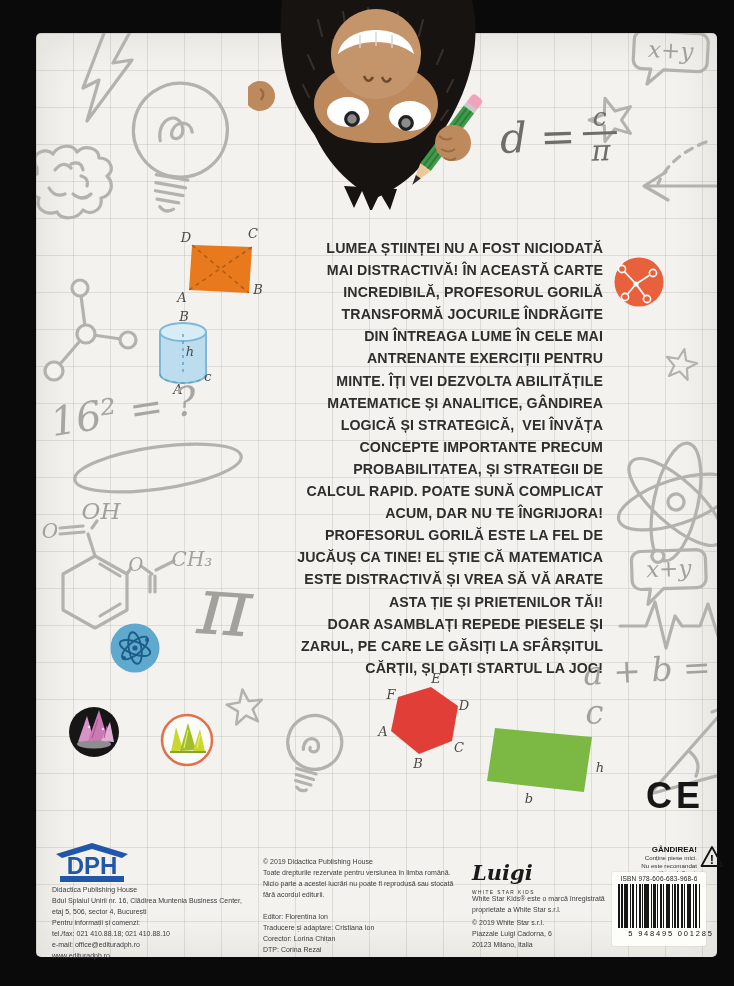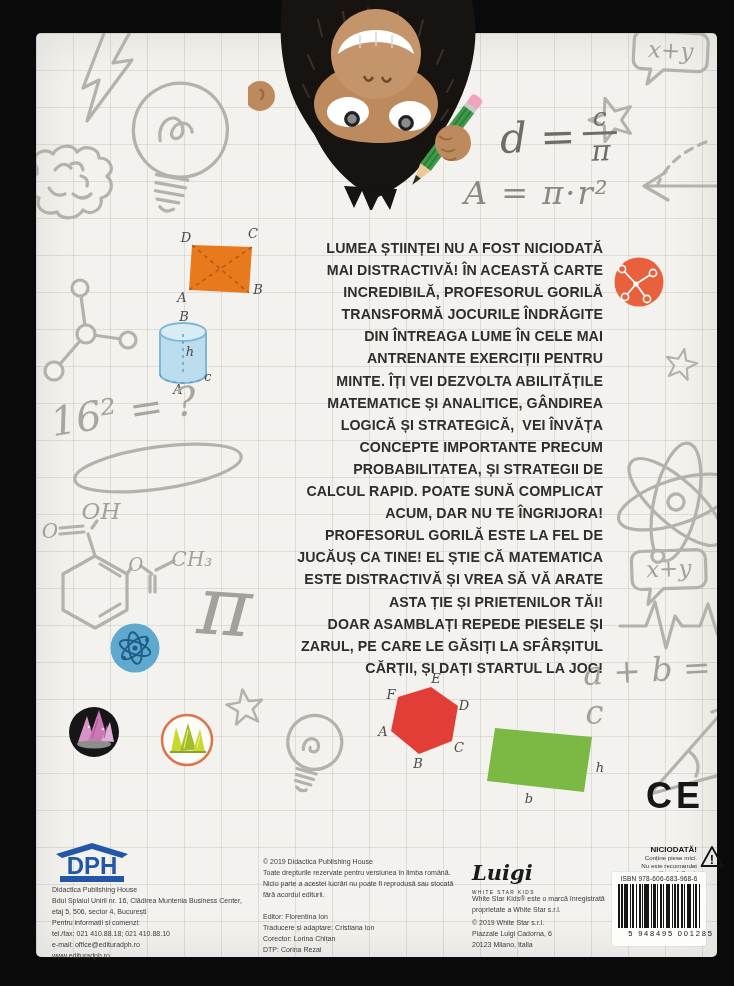--- a/index.html
+++ b/index.html
@@ -209,21 +209,20 @@
     </g>
   </svg>
 
   <div class="frac-wrap">
     <span class="frac-lhs">d =</span>
     <span class="frac">
       <span class="frac-num">c</span>
       <span class="frac-den">π</span>
     </span>
   </div>
-  <div class="hand area-formula">A = π·r²</div>
   <div class="hand square-formula">16² = ?</div>
   <div class="hand pi-big">π</div>
   <div class="hand sum-formula">a + b = c</div>
 
   <div class="blurb"> LUMEA ȘTIINȚEI NU A FOST NICIODATĂ
 MAI DISTRACTIVĂ! ÎN ACEASTĂ CARTE
 INCREDIBILĂ, PROFESORUL GORILĂ
 TRANSFORMĂ JOCURILE ÎNDRĂGITE
 DIN ÎNTREAGA LUME ÎN CELE MAI
 ANTRENANTE EXERCIȚII PENTRU
@@ -311,21 +310,21 @@
   <div class="bottom" style="left:472px;top:917px;">
       <div class="line">© 2019 White Star s.r.l.</div>
       <div class="line">Piazzale Luigi Cadorna, 6</div>
       <div class="line">20123 Milano, Italia</div>
     </div>
 
   <div class="ce-mark">CE</div>
 
   <div class="safety">
     <div class="safety-text">
-      <div class="safety-title">NICIODATĂ!</div>
+      <div class="safety-title">GÂNDIREA!</div>
       <div>
           <div class="safety-line">Conține piese mici.</div>
           <div class="safety-line">Nu este recomandat</div>
           <div class="safety-line">copiilor sub 3 ani.</div>
         </div>
     </div>
     <svg width="24" height="23" viewBox="0 0 24 23">
       <path d="M12,2 L22.5,21 H1.5 Z" fill="none" stroke="#141414" stroke-width="1.8" stroke-linejoin="round"></path>
       <text x="12" y="19" text-anchor="middle" font-size="13" font-weight="bold" fill="#141414" font-family="Liberation Sans,sans-serif">!</text>
     </svg>

